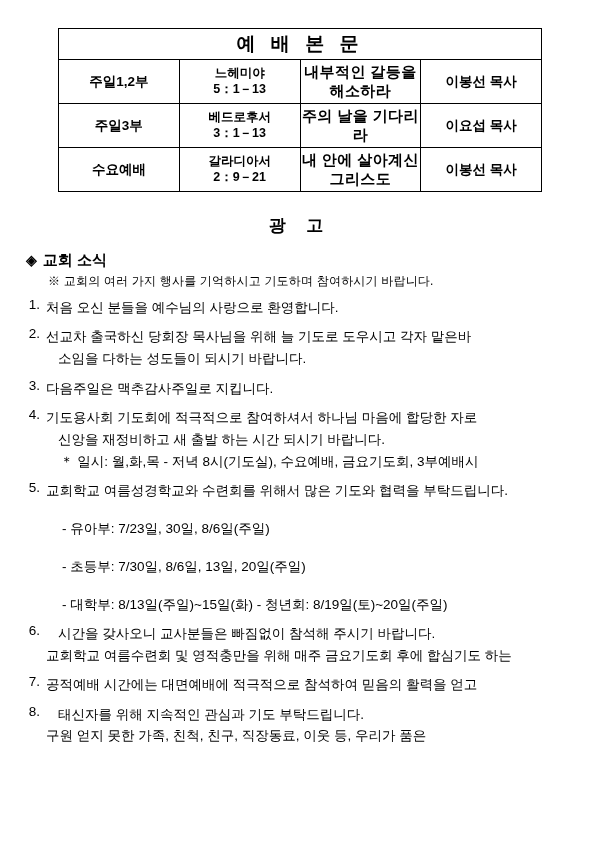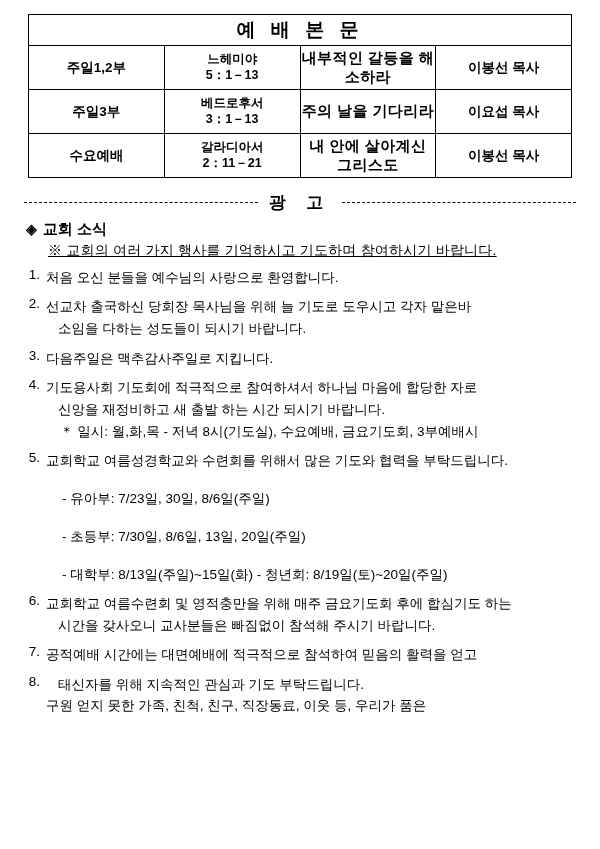--- a/index.html
+++ b/index.html
@@ -17,24 +17,24 @@
   .page {
     position: relative;
     width: 600px;
     height: 849px;
     box-sizing: border-box;
     padding: 14px 22px 0 22px;
   }
 
   
   table.worship {
-    width: 544px;
+    width: 484px;
     border-collapse: collapse;
     table-layout: fixed;
-    margin: 0 auto;
+    margin: 14px auto;
   }
   table.worship td, table.worship th {
     border: 1.3px solid #000;
     text-align: center;
     vertical-align: middle;
     font-weight: bold;
     padding: 2px 1px;
   }
   .worship-title {
     font-size: 19px;
@@ -47,20 +47,21 @@
   .col-person { width: 92px; font-size: 13.5px; }
   .worship-row td { height: 39px; }
   .verse-line { display: block; }
 
   
   .ad-heading {
     display: flex;
     align-items: center;
     margin: 13px 2px 6px 2px;
     gap: 7px;
+    flex-direction: column;
   }
   .ad-heading .rule {
     flex: 1 1 auto;
     border-top: 1.6px dashed #000;
     height: 0;
   }
   .ad-heading .label {
     font-size: 17px;
     font-weight: bold;
     letter-spacing: 8px;
@@ -74,24 +75,23 @@
     align-items: baseline;
     gap: 6px;
     font-size: 15px;
     font-weight: bold;
     margin: 2px 0 3px 4px;
   }
   .section-title .diamond {
     font-size: 14px;
   }
   .subnote {
-    font-size: 14px;
+    font-size: 12px;
     margin: 0 0 7px 26px;
     letter-spacing: 0.2px;
-    text-decoration: underline;
   }
 
   
   ol.items {
     list-style: none;
     margin: 0;
     padding: 0;
   }
   ol.items > li {
     display: flex;
@@ -142,21 +142,21 @@
           <span class="verse-line">베드로후서</span>
           <span class="verse-line">3：1－13</span>
         </td>
         <td class="col-theme">주의 날을 기다리라</td>
         <td class="col-person">이요섭 목사</td>
       </tr>
       <tr class="worship-row">
         <td class="col-part">수요예배</td>
         <td class="col-verse">
           <span class="verse-line">갈라디아서</span>
-          <span class="verse-line">2：11－21</span>
+          <span class="verse-line">2：9－21</span>
         </td>
         <td class="col-theme">내 안에 살아계신 그리스도</td>
         <td class="col-person">이봉선 목사</td>
       </tr>
     </tbody>
   </table>
 
   <div class="ad-heading">
     <span class="rule"></span>
     <span class="label">광    고</span>
@@ -209,22 +209,22 @@
         <span class="ln">교회학교 여름성경학교와 수련회를 위해서 많은 기도와 협력을 부탁드립니다.</span>
         <span class="ln dash">- 유아부: 7/23일, 30일, 8/6일(주일)</span>
         <span class="ln dash">- 초등부: 7/30일, 8/6일, 13일, 20일(주일)</span>
         <span class="ln dash">- 대학부: 8/13일(주일)~15일(화)  - 청년회: 8/19일(토)~20일(주일)</span>
       </span>
     </li>
 
     <li>
       <span class="num">6.</span>
       <span class="body">
+        <span class="ln indent">시간을 갖사오니 교사분들은 빠짐없이 참석해 주시기 바랍니다.</span>
         <span class="ln">교회학교 여름수련회 및 영적충만을 위해 매주 금요기도회 후에 합심기도 하는</span>
-        <span class="ln indent">시간을 갖사오니 교사분들은 빠짐없이 참석해 주시기 바랍니다.</span>
       </span>
     </li>
 
     <li>
       <span class="num">7.</span>
       <span class="body">
         <span class="ln">공적예배 시간에는 대면예배에 적극적으로 참석하여 믿음의 활력을 얻고</span>
       </span>
     </li>
 

